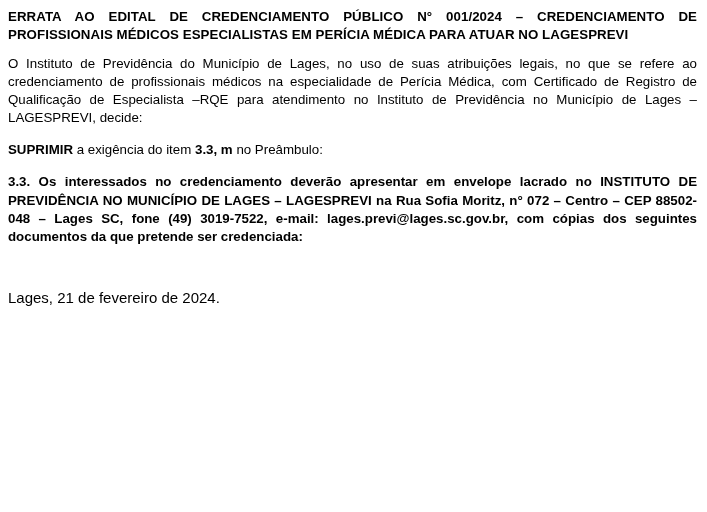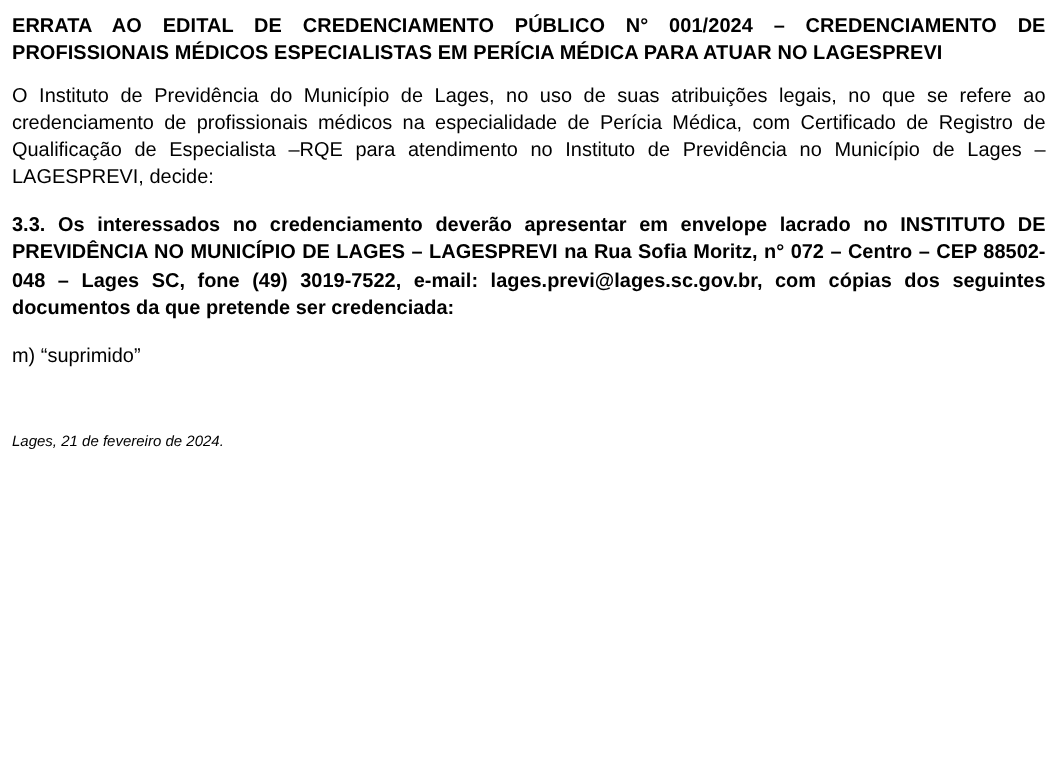--- a/index.html
+++ b/index.html
@@ -35,39 +35,38 @@
     line-height: 1.36;
     text-align: justify;
     text-justify: inter-word;
     margin: 0 0 14px 0;
   }
   .b {
     font-weight: bold;
   }
   .spacer-large { height: 28px; }
   .last-line {
-    font-size: 10px;
+    font-size: 15px;
     line-height: 1.36;
     margin: 0;
-    font-style: italic;
   }
 </style>
 </head>
 <body>
 
 <div class="page">
 
   <div class="doc-title">ERRATA AO EDITAL DE CREDENCIAMENTO PÚBLICO N° 001/2024 – CREDENCIAMENTO DE PROFISSIONAIS MÉDICOS ESPECIALISTAS EM PERÍCIA MÉDICA PARA ATUAR NO LAGESPREVI</div>
 
   <p class="body-par">O Instituto de Previdência do Município de Lages, no uso de suas atribuições legais, no que se refere ao credenciamento de profissionais médicos na especialidade de Perícia Médica, com Certificado de Registro de Qualificação de Especialista –RQE para atendimento no Instituto de Previdência no Município de Lages – LAGESPREVI, decide:</p>
 
+  <p class="body-par"><span class="b">SUPRIMIR</span><span> a exigência do item </span><span class="b">3.3, m</span><span> no Preâmbulo:</span></p>
 
 
   <p class="body-par b">3.3. Os interessados no credenciamento deverão apresentar em envelope lacrado no INSTITUTO DE PREVIDÊNCIA NO MUNICÍPIO DE LAGES – LAGESPREVI na Rua Sofia Moritz, n° 072 – Centro – CEP 88502-048 – Lages SC, fone (49) 3019-7522, e-mail: lages.previ@lages.sc.gov.br, com cópias dos seguintes documentos da que pretende ser credenciada:</p>
 
-  <p class="body-par">m) “suprimido”</p>
 
 
   <div class="spacer-large"></div>
 
   <p class="last-line">Lages, 21 de fevereiro de 2024.</p>
 
 </div>
 
 </body></html>

